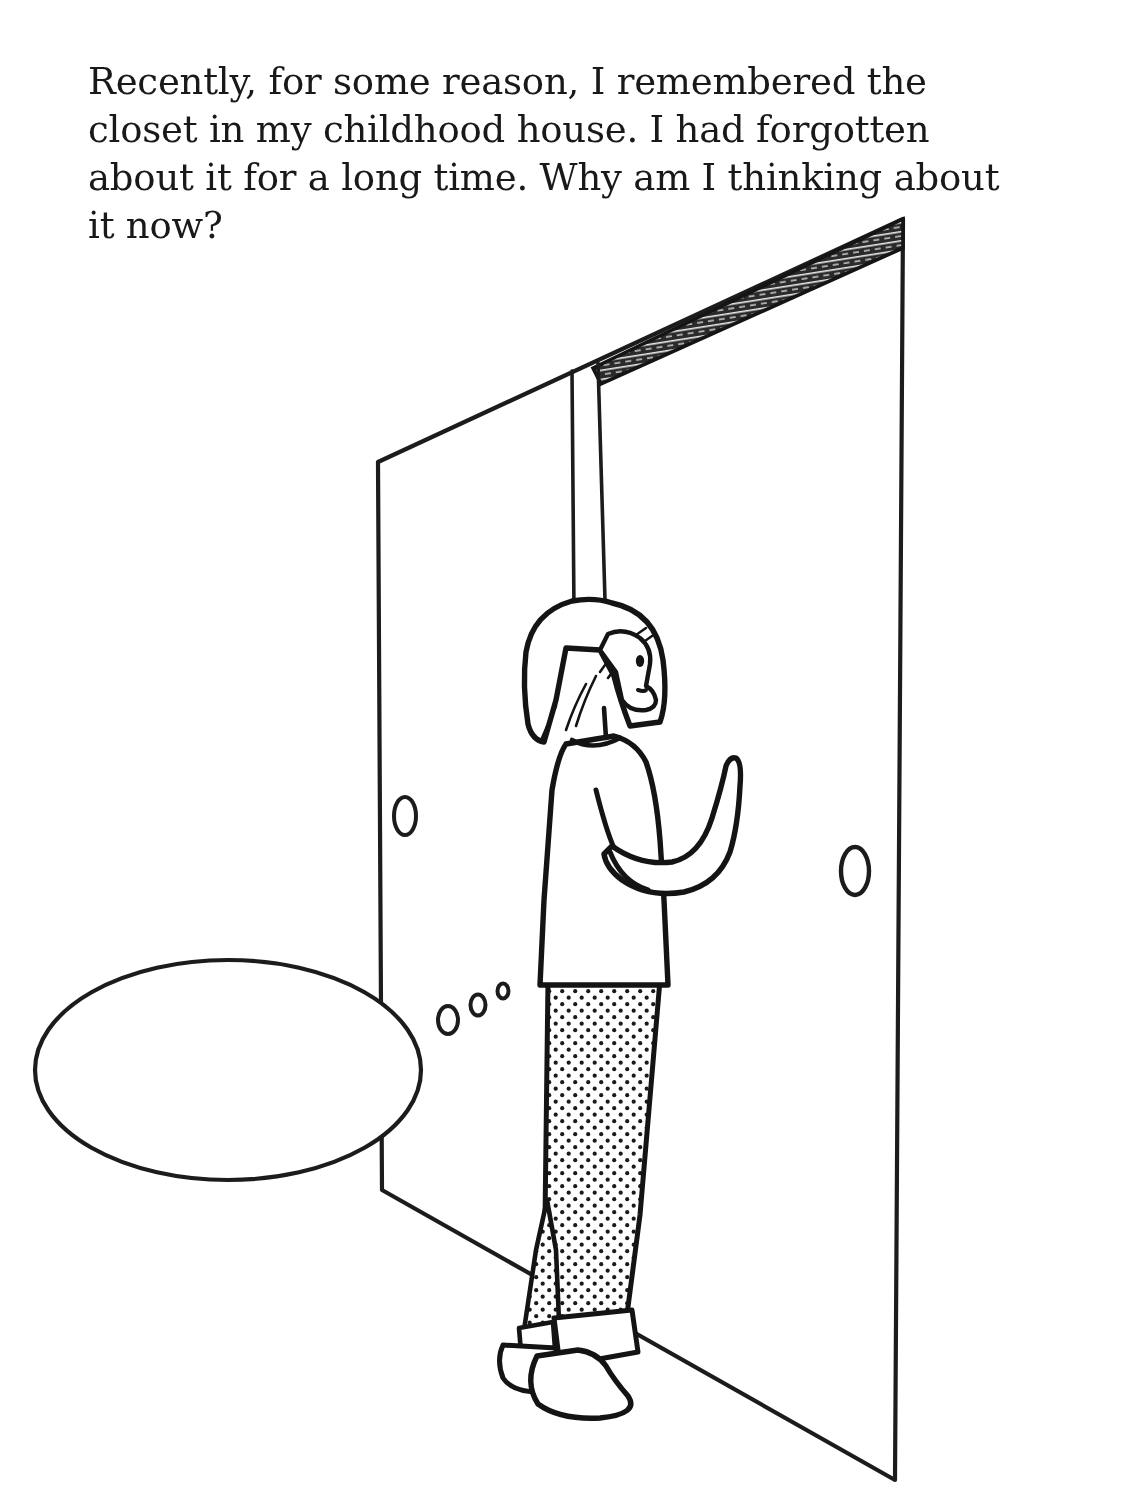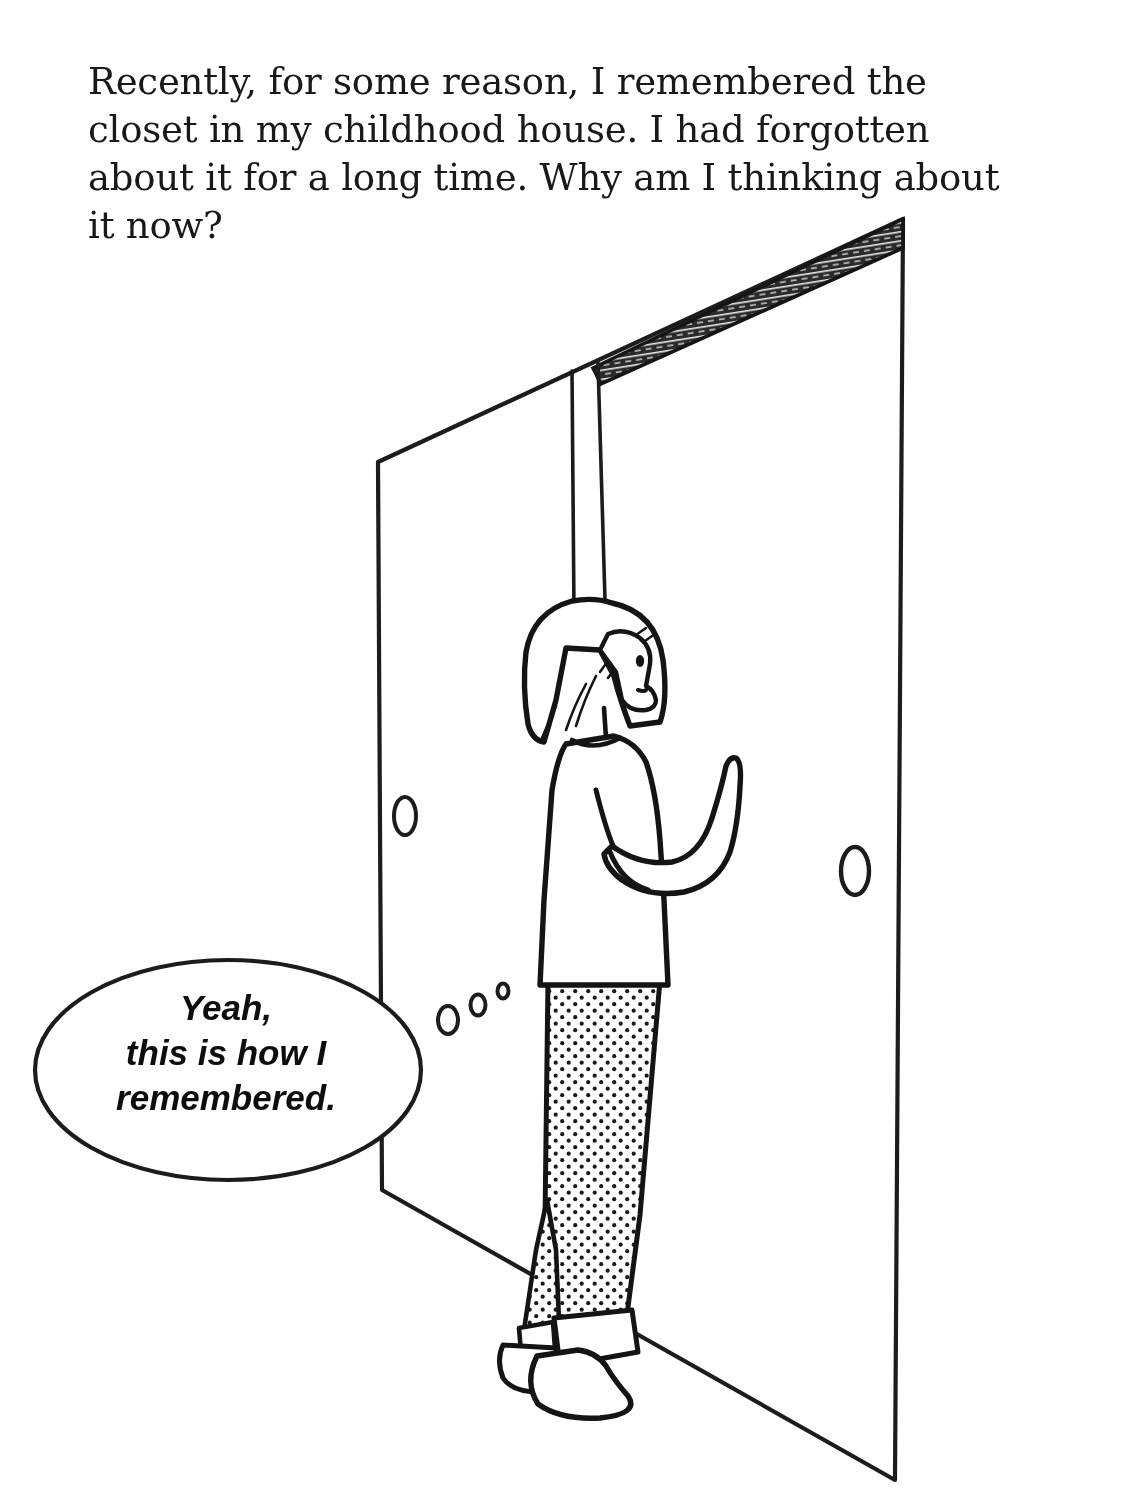--- a/index.html
+++ b/index.html
@@ -208,17 +208,14 @@
     </g>
 
     <g fill="none" stroke="#1c1c1c" stroke-width="4">
       <ellipse cx="448" cy="1020" rx="10" ry="14"></ellipse>
       <ellipse cx="478" cy="1005" rx="7.5" ry="10.5"></ellipse>
       <ellipse cx="503" cy="991" rx="5.5" ry="7.5"></ellipse>
     </g>
 
   </svg>
 
-  <div id="bubble-text">Yeah,
-this is how I
-remembered.</div>
 
 </div>
 
 </body></html>

